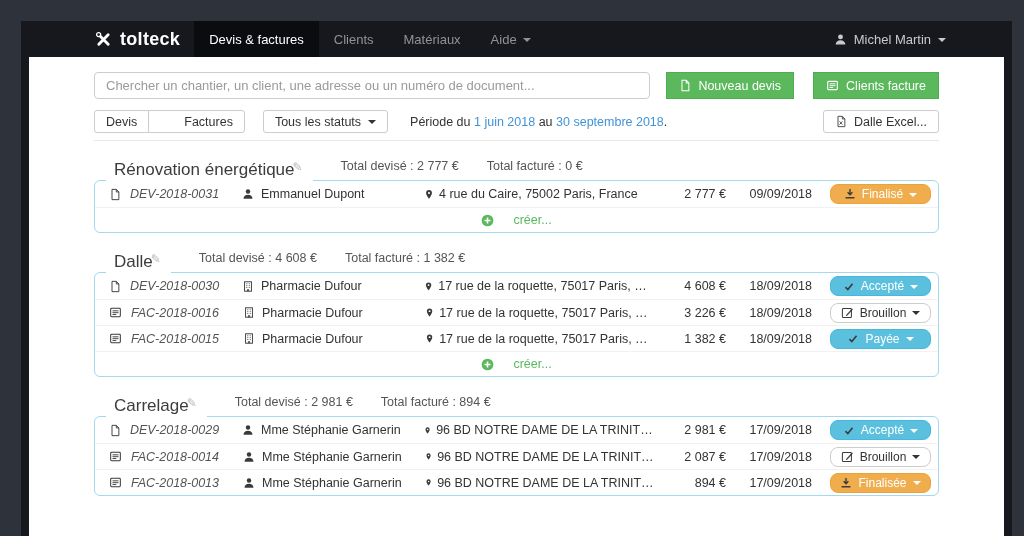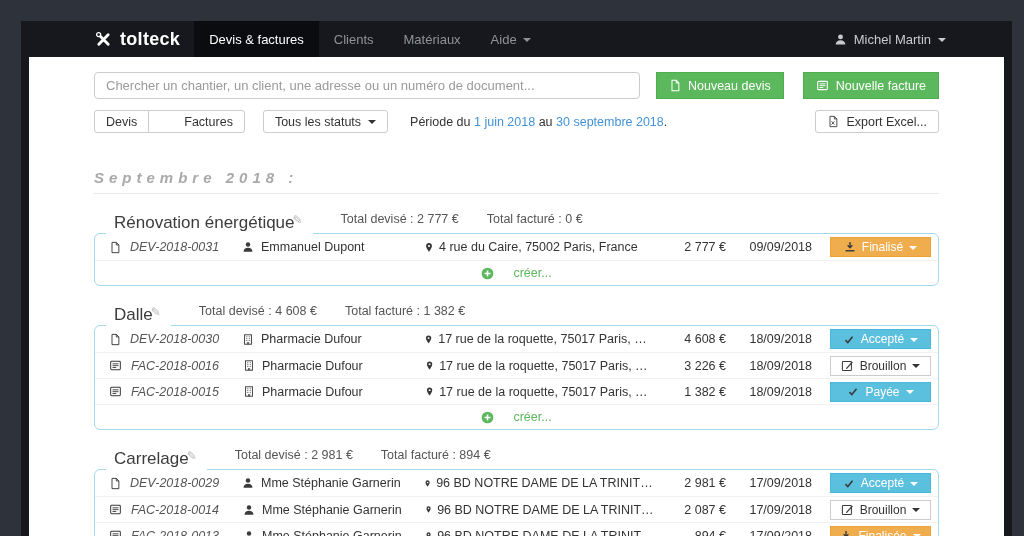--- a/index.html
+++ b/index.html
@@ -94,21 +94,21 @@
   .doc-row + .doc-row, .create-row { border-top:1px solid #f2f2f2; }
   .c-icon { display:inline-flex; align-items:center; color:#3a3a3a; }
   .c-num { font-style:italic; color:#555; width:112px; margin-left:9px; }
   .c-client { display:flex; align-items:center; gap:7px; width:182px; }
   .c-addr { flex:1; display:flex; align-items:center; gap:5px; white-space:nowrap; overflow:hidden; }
   .c-addr span { overflow:hidden; text-overflow:ellipsis; }
   .c-amount { width:72px; text-align:right; }
   .c-date { width:86px; text-align:right; margin-right:18px; }
   .status {
     width:101px; height:20px; display:flex; align-items:center; justify-content:center;
-    gap:6px; border-radius:0; font-size:12px; cursor:pointer;
+    gap:6px; border-radius:8px; font-size:12px; cursor:pointer;
     font-family:"Liberation Sans", sans-serif; border:1px solid transparent;
   }
   .st-orange { background:#f0ad4e; border-color:#eea236; color:#fff; }
   .st-cyan   { background:#5bc0de; border-color:#46b8da; color:#fff; }
   .st-white  { background:#fff;   border-color:#ccc;    color:#333; }
   .create-row {
     height:25px; display:flex; align-items:center; justify-content:center;
     gap:19px; color:#5cb85c; font-size:12.5px; cursor:pointer;
   }
   svg { display:block; }
@@ -169,21 +169,21 @@
           </span>
           <span>Nouveau devis</span>
         </button>
         <button class="btn-green">
           <span class="c-icon">
             <svg width="13" height="13" viewBox="0 0 14 14">
               <rect x="1.8" y="2.5" width="10.4" height="9" rx="1" fill="none" stroke="#fff" stroke-width="1.2"></rect>
               <path d="M3.8 5.2h6.4M3.8 7.2h6.4M3.8 9.2h4" stroke="#fff" stroke-width="1"></path>
             </svg>
           </span>
-          <span>Nouvelle facture</span>
+          <span>Clients facture</span>
         </button>
       </div>
 
       <div class="filter-row">
         <div class="toggle-group">
           <button class="btn-default">
             <span>Devis</span>
           </button>
           <button class="btn-default">
             <span>Factures</span>
@@ -200,25 +200,24 @@
           <a href="#">30 septembre 2018</a><span>.</span>
         </div>
         <button class="btn-default btn-export">
           <span class="c-icon">
             <svg width="12" height="13" viewBox="0 0 14 14">
               <path d="M3.5 1h5L11.5 4v9h-8z" fill="none" stroke="#444" stroke-width="1.1"></path>
               <path d="M8.5 1v3h3" fill="none" stroke="#444" stroke-width="1.1"></path>
               <path d="M5.3 6.8l3.4 3.8M8.7 6.8l-3.4 3.8" stroke="#444" stroke-width="1"></path>
             </svg>
           </span>
-          <span>Export Excel...</span>
+          <span>Dalle Excel...</span>
         </button>
       </div>
 
-      <div class="section-title">Septembre 2018 :</div>
       <hr class="section-rule">
 
       <div id="groups">
   <section class="group">
     <div class="group-header">
       <span class="group-title"><span class="t">Rénovation énergétique</span><span class="edit-pencil">✎</span></span>
       <span class="group-total">Total devisé : 2 777 €</span>
       <span class="group-total">Total facturé : 0 €</span>
     </div>
     <div class="group-box">

